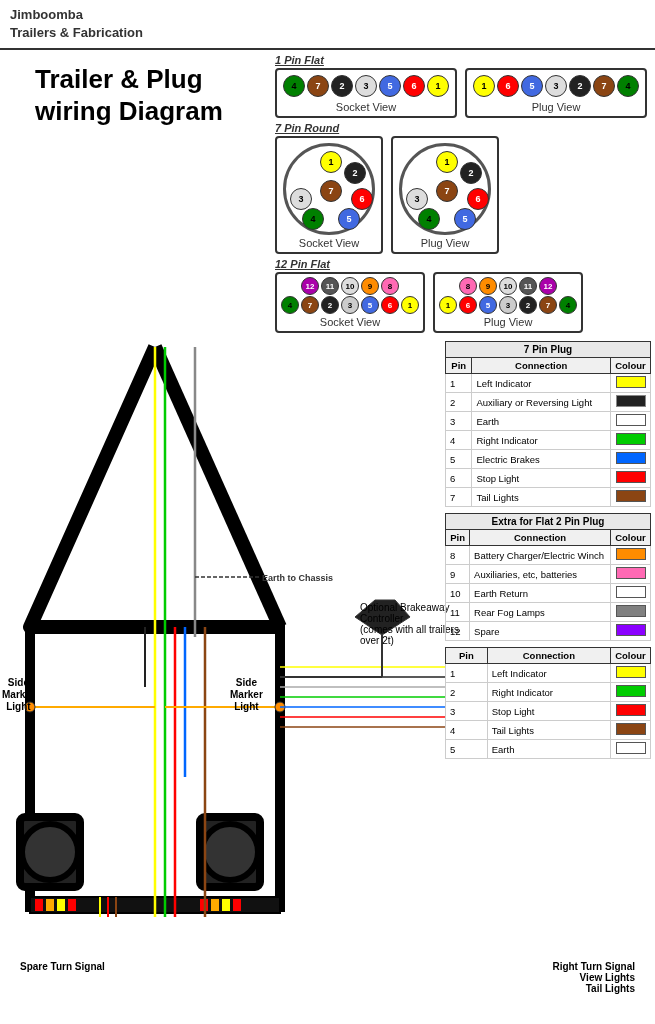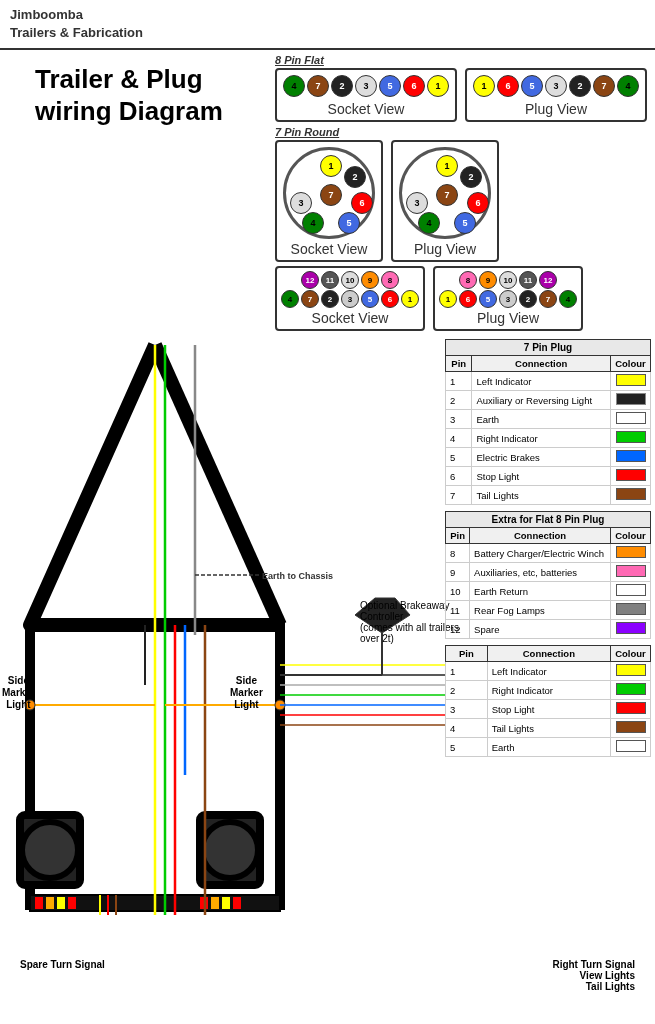--- a/index.html
+++ b/index.html
@@ -79,21 +79,21 @@
       margin-bottom: 4px;
     }
     .diagram-box {
       border: 2px solid #333;
       border-radius: 4px;
       padding: 3px 4px;
       background: #fff;
       text-align: center;
     }
     .diagram-caption {
-      font-size: 14px;
+      font-size: 11px;
       color: #333;
       margin-top: 2px;
     }
     .pin-circle {
       width: 22px;
       height: 22px;
       border-radius: 50%;
       border: 1.5px solid #333;
       display: flex;
       align-items: center;
@@ -240,21 +240,21 @@
     Jimboomba<br>Trailers &amp; Fabrication
   </div>
 </div>
 
 <div class="top-section">
   <div class="title-area">
     <div class="main-title">Trailer &amp; Plug<br>wiring Diagram</div>
   </div>
   <div class="diagrams-area">
 
-    <div class="diagram-group-label">8 Pin Flat</div>
+    <div class="diagram-group-label">1 Pin Flat</div>
     <div class="diagram-row">
 
       <div class="diagram-box">
         <div style="display:flex;gap:2px;padding:2px;">
           <div class="pin-circle" style="background:#008000;">4</div>
           <div class="pin-circle" style="background:#8B4513;color:#fff;">7</div>
           <div class="pin-circle" style="background:#222;color:#fff;">2</div>
           <div class="pin-circle" style="background:#ddd;">3</div>
           <div class="pin-circle" style="background:#4169E1;color:#fff;">5</div>
           <div class="pin-circle" style="background:#FF0000;color:#fff;">6</div>
@@ -307,20 +307,21 @@
           <div class="round-pin" style="background:#222;color:#fff;top:16px;left:58px;">2</div>
           <div class="round-pin" style="background:#FF0000;color:#fff;top:42px;left:65px;">6</div>
           <div class="round-pin" style="background:#4169E1;color:#fff;top:62px;left:52px;">5</div>
           <div class="round-pin" style="background:#008000;top:62px;left:16px;">4</div>
           <div class="round-pin" style="background:#ddd;top:42px;left:4px;">3</div>
         </div>
         <div class="diagram-caption">Plug View</div>
       </div>
     </div>
 
+    <div class="diagram-group-label">12 Pin Flat</div>
     <div class="diagram-row">
 
       <div class="diagram-box">
         <div class="flat12-row">
           <div class="flat12-top">
             <div class="pin-circle-sm" style="background:#AA00AA;color:#fff;">12</div>
             <div class="pin-circle-sm" style="background:#555;color:#fff;">11</div>
             <div class="pin-circle-sm" style="background:#ddd;">10</div>
             <div class="pin-circle-sm" style="background:#FF8C00;">9</div>
             <div class="pin-circle-sm" style="background:#FF69B4;">8</div>
@@ -492,21 +493,21 @@
         <td>7</td>
         <td>Tail Lights</td>
         <td class="color-cell"><span class="color-swatch" style="background:#8B4513;"></span></td>
       </tr>
     </tbody>
       </table>
 
     <table class="pin-table">
       <tbody>
           <tr class="table-title">
-        <td colspan="3">Extra for Flat 8 Pin Plug</td>
+        <td colspan="3">Extra for Flat 2 Pin Plug</td>
       </tr>
       <tr class="table-header-row">
         <td>Pin</td>
         <td>Connection</td>
         <td>Colour</td>
       </tr>
       <tr>
         <td>8</td>
         <td>Battery Charger/Electric Winch</td>
         <td class="color-cell"><span class="color-swatch" style="background:#FF8C00;"></span></td>

